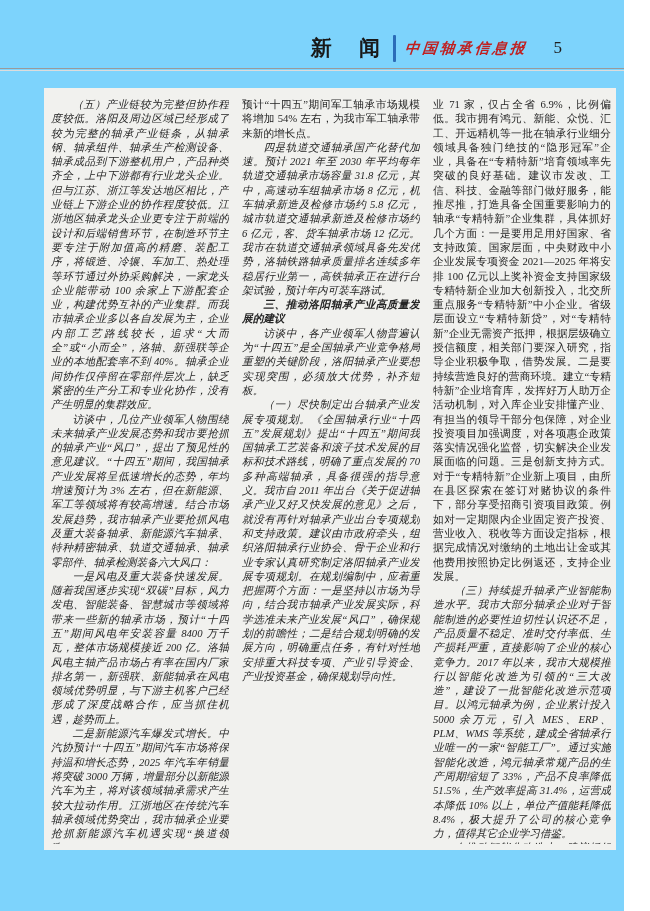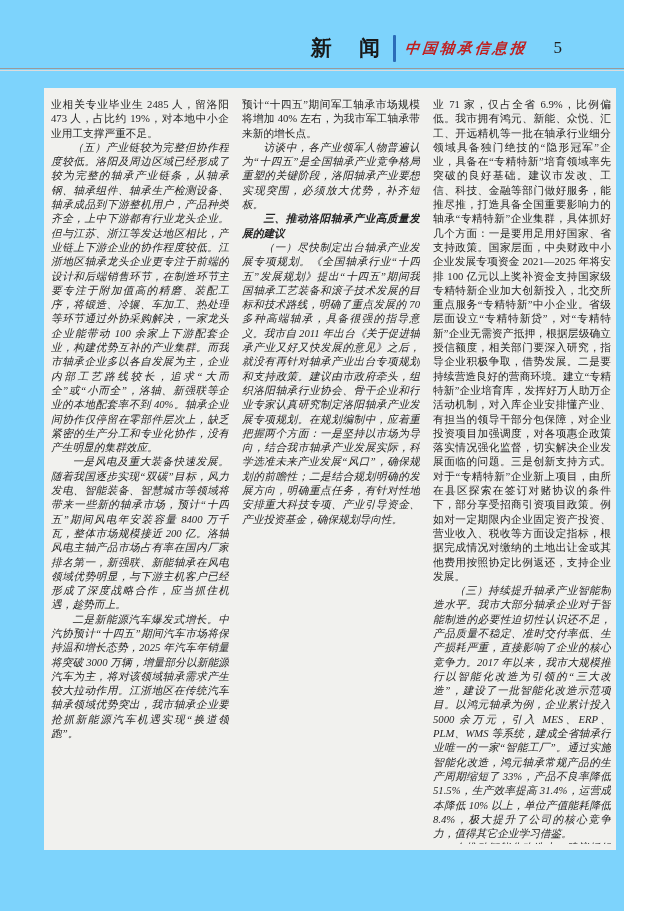--- a/index.html
+++ b/index.html
@@ -62,29 +62,30 @@
     <span class="section-label">新 闻</span>
     <span class="header-divider" style="background: rgb(43, 108, 184);"></span>
     <span class="masthead" style="color: rgb(192, 32, 32);">中国轴承信息报</span>
     <span class="page-num">5</span>
   </div>
 
   <div class="header-rule"></div>
 
   <main class="content">
     <section class="col">
-        <p class="para">业相关专业毕业生 2485 人，留洛阳 473 人，占比约 19%，对本地中小企业用工支撑严重不足。</p>
         <p class="para indent">（五）产业链较为完整但协作程度较低。洛阳及周边区域已经形成了较为完整的轴承产业链条，从轴承钢、轴承组件、轴承生产检测设备、轴承成品到下游整机用户，产品种类齐全，上中下游都有行业龙头企业。但与江苏、浙江等发达地区相比，产业链上下游企业的协作程度较低。江浙地区轴承龙头企业更专注于前端的设计和后端销售环节，在制造环节主要专注于附加值高的精磨、装配工序，将锻造、冷辗、车加工、热处理等环节通过外协采购解决，一家龙头企业能带动 100 余家上下游配套企业，构建优势互补的产业集群。而我市轴承企业多以各自发展为主，企业内部工艺路线较长，追求“大而全”或“小而全”，洛轴、新强联等企业的本地配套率不到 40%。轴承企业间协作仅停留在零部件层次上，缺乏紧密的生产分工和专业化协作，没有产生明显的集群效应。</p>
+        <p class="para indent">访谈中，几位产业领军人物围绕未来轴承产业发展态势和我市要抢抓的轴承产业“风口”，提出了预见性的意见建议。“十四五”期间，我国轴承产业发展将呈低速增长的态势，年均增速预计为 3% 左右，但在新能源、军工等领域将有较高增速。结合市场发展趋势，我市轴承产业要抢抓风电及重大装备轴承、新能源汽车轴承、特种精密轴承、轨道交通轴承、轴承零部件、轴承检测装备六大风口：</p>
         <p class="para indent">一是风电及重大装备快速发展。随着我国逐步实现“双碳”目标，风力发电、智能装备、智慧城市等领域将带来一些新的轴承市场，预计“十四五”期间风电年安装容量 8400 万千瓦，整体市场规模接近 200 亿。洛轴风电主轴产品市场占有率在国内厂家排名第一，新强联、新能轴承在风电领域优势明显，与下游主机客户已经形成了深度战略合作，应当抓住机遇，趁势而上。</p>
         <p class="para indent">二是新能源汽车爆发式增长。中汽协预计“十四五”期间汽车市场将保持温和增长态势，2025 年汽车年销量将突破 3000 万辆，增量部分以新能源汽车为主，将对该领域轴承需求产生较大拉动作用。江浙地区在传统汽车轴承领域优势突出，我市轴承企业要抢抓新能源汽车机遇实现“换道领跑”。</p>
       </section>
     <section class="col">
-        <p class="para">预计“十四五”期间军工轴承市场规模将增加 40% 左右，为我市军工轴承带来新的增长点。</p>
+        <p class="para">预计“十四五”期间军工轴承市场规模将增加 54% 左右，为我市军工轴承带来新的增长点。</p>
+        <p class="para indent">四是轨道交通轴承国产化替代加速。预计 2021 年至 2030 年平均每年轨道交通轴承市场容量 31.8 亿元，其中，高速动车组轴承市场 8 亿元，机车轴承新造及检修市场约 5.8 亿元，城市轨道交通轴承新造及检修市场约 6 亿元，客、货车轴承市场 12 亿元。我市在轨道交通轴承领域具备先发优势，洛轴铁路轴承质量排名连续多年稳居行业第一，高铁轴承正在进行台架试验，预计年内可装车路试。</p>
+        <p class="para indent bold">三、推动洛阳轴承产业高质量发展的建议</p>
         <p class="para indent">访谈中，各产业领军人物普遍认为“十四五”是全国轴承产业竞争格局重塑的关键阶段，洛阳轴承产业要想实现突围，必须放大优势，补齐短板。</p>
-        <p class="para indent bold">三、推动洛阳轴承产业高质量发展的建议</p>
         <p class="para indent">（一）尽快制定出台轴承产业发展专项规划。《全国轴承行业“十四五”发展规划》提出“十四五”期间我国轴承工艺装备和滚子技术发展的目标和技术路线，明确了重点发展的 70 多种高端轴承，具备很强的指导意义。我市自 2011 年出台《关于促进轴承产业又好又快发展的意见》之后，就没有再针对轴承产业出台专项规划和支持政策。建议由市政府牵头，组织洛阳轴承行业协会、骨干企业和行业专家认真研究制定洛阳轴承产业发展专项规划。在规划编制中，应着重把握两个方面：一是坚持以市场为导向，结合我市轴承产业发展实际，科学选准未来产业发展“风口”，确保规划的前瞻性；二是结合规划明确的发展方向，明确重点任务，有针对性地安排重大科技专项、产业引导资金、产业投资基金，确保规划导向性。</p>
       </section>
     <section class="col">
         <p class="para">业 71 家，仅占全省 6.9%，比例偏低。我市拥有鸿元、新能、众悦、汇工、开远精机等一批在轴承行业细分领域具备独门绝技的“隐形冠军”企业，具备在“专精特新”培育领域率先突破的良好基础。建议市发改、工信、科技、金融等部门做好服务，能推尽推，打造具备全国重要影响力的轴承“专精特新”企业集群，具体抓好几个方面：一是要用足用好国家、省支持政策。国家层面，中央财政中小企业发展专项资金 2021—2025 年将安排 100 亿元以上奖补资金支持国家级专精特新企业加大创新投入，北交所重点服务“专精特新”中小企业。省级层面设立“专精特新贷”，对“专精特新”企业无需资产抵押，根据层级确立授信额度，相关部门要深入研究，指导企业积极争取，借势发展。二是要持续营造良好的营商环境。建立“专精特新”企业培育库，发挥好万人助万企活动机制，对入库企业安排懂产业、有担当的领导干部分包保障，对企业投资项目加强调度，对各项惠企政策落实情况强化监督，切实解决企业发展面临的问题。三是创新支持方式。对于“专精特新”企业新上项目，由所在县区探索在签订对赌协议的条件下，部分享受招商引资项目政策。例如对一定期限内企业固定资产投资、营业收入、税收等方面设定指标，根据完成情况对缴纳的土地出让金或其他费用按照协定比例返还，支持企业发展。</p>
         <p class="para indent">（三）持续提升轴承产业智能制造水平。我市大部分轴承企业对于智能制造的必要性迫切性认识还不足，产品质量不稳定、准时交付率低、生产损耗严重，直接影响了企业的核心竞争力。2017 年以来，我市大规模推行以智能化改造为引领的“三大改造”，建设了一批智能化改造示范项目。以鸿元轴承为例，企业累计投入 5000 余万元，引入 MES、ERP、PLM、WMS 等系统，建成全省轴承行业唯一的一家“智能工厂”。通过实施智能化改造，鸿元轴承常规产品的生产周期缩短了 33%，产品不良率降低 51.5%，生产效率提高 31.4%，运营成本降低 10% 以上，单位产值能耗降低 8.4%，极大提升了公司的核心竞争力，值得其它企业学习借鉴。</p>
         <p class="para indent">在推动智能化改造上，建议抓好几个方面：一是要提升企业家对智能制造的认识，通过组织企业家、中高级管理人才到江浙等发达地区开展智能制造专题观摩学习，发布我市智能制造典型案例等途径，让中小企业主切身感受到智能制造的必要性紧迫性。二是引入更多</p>
       </section>
   </main>
 
 </div>

